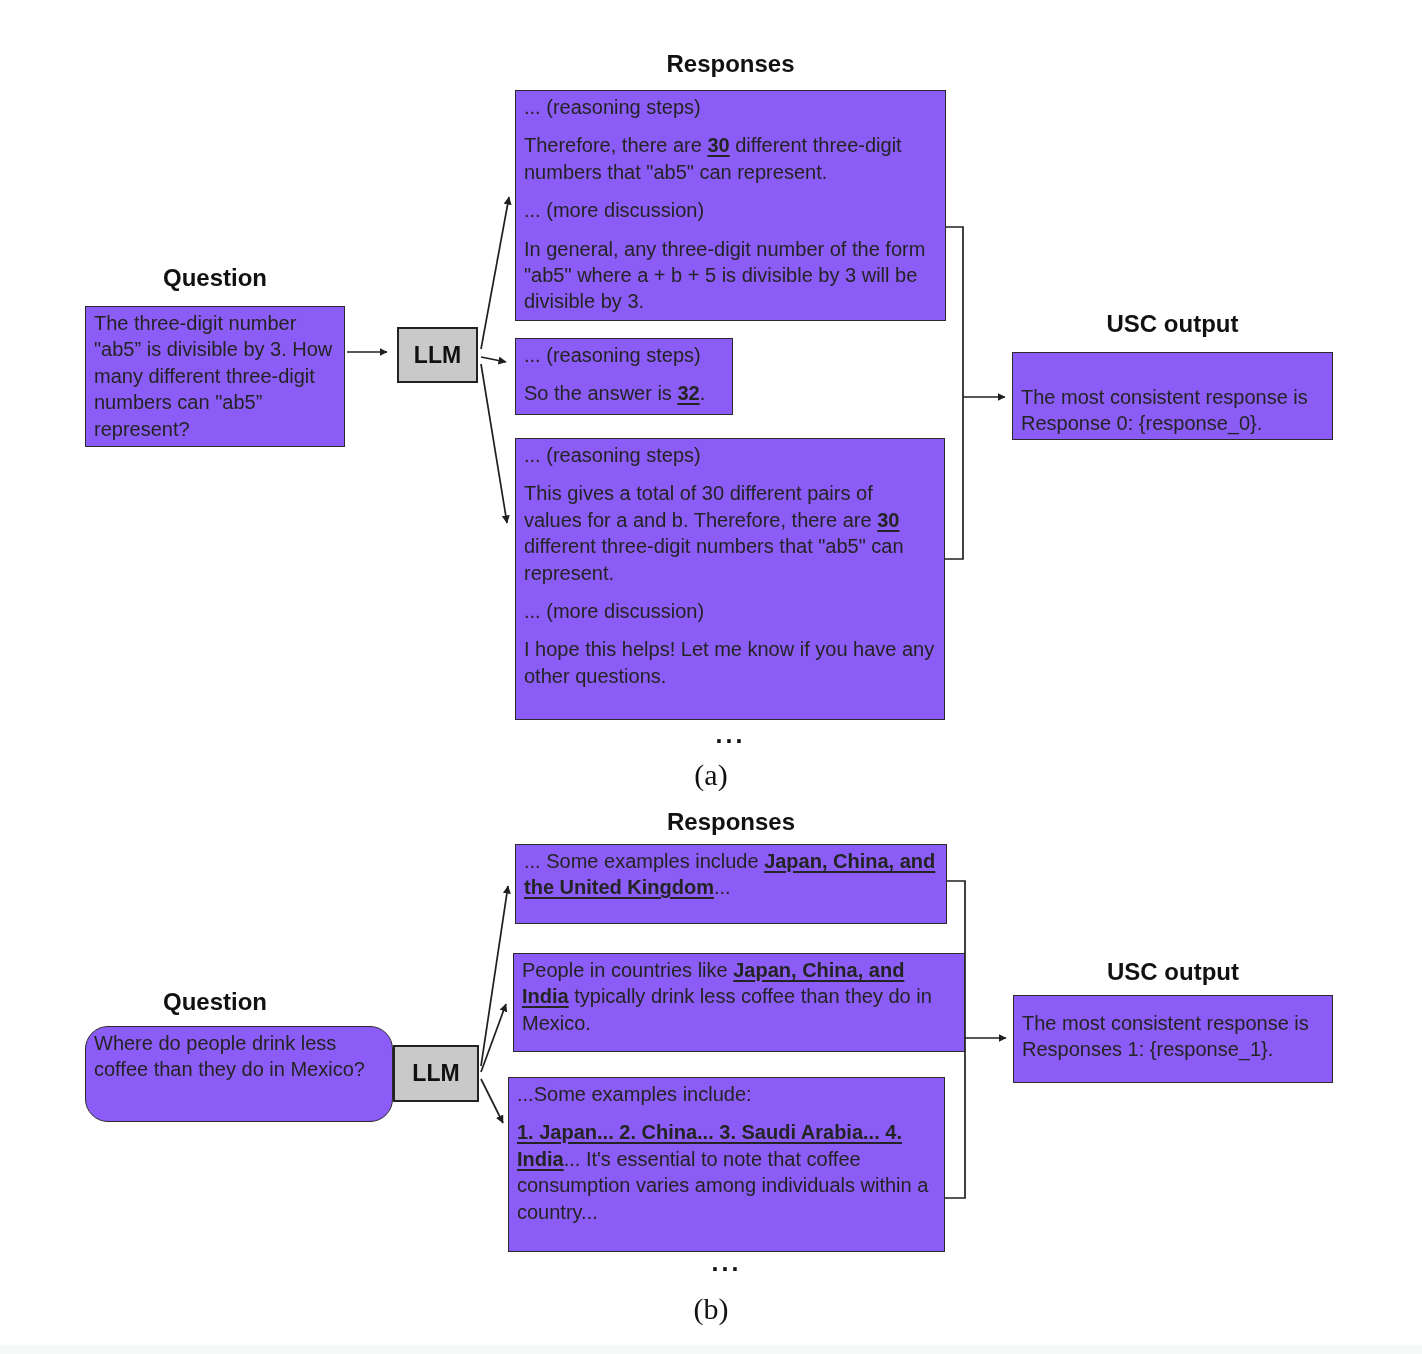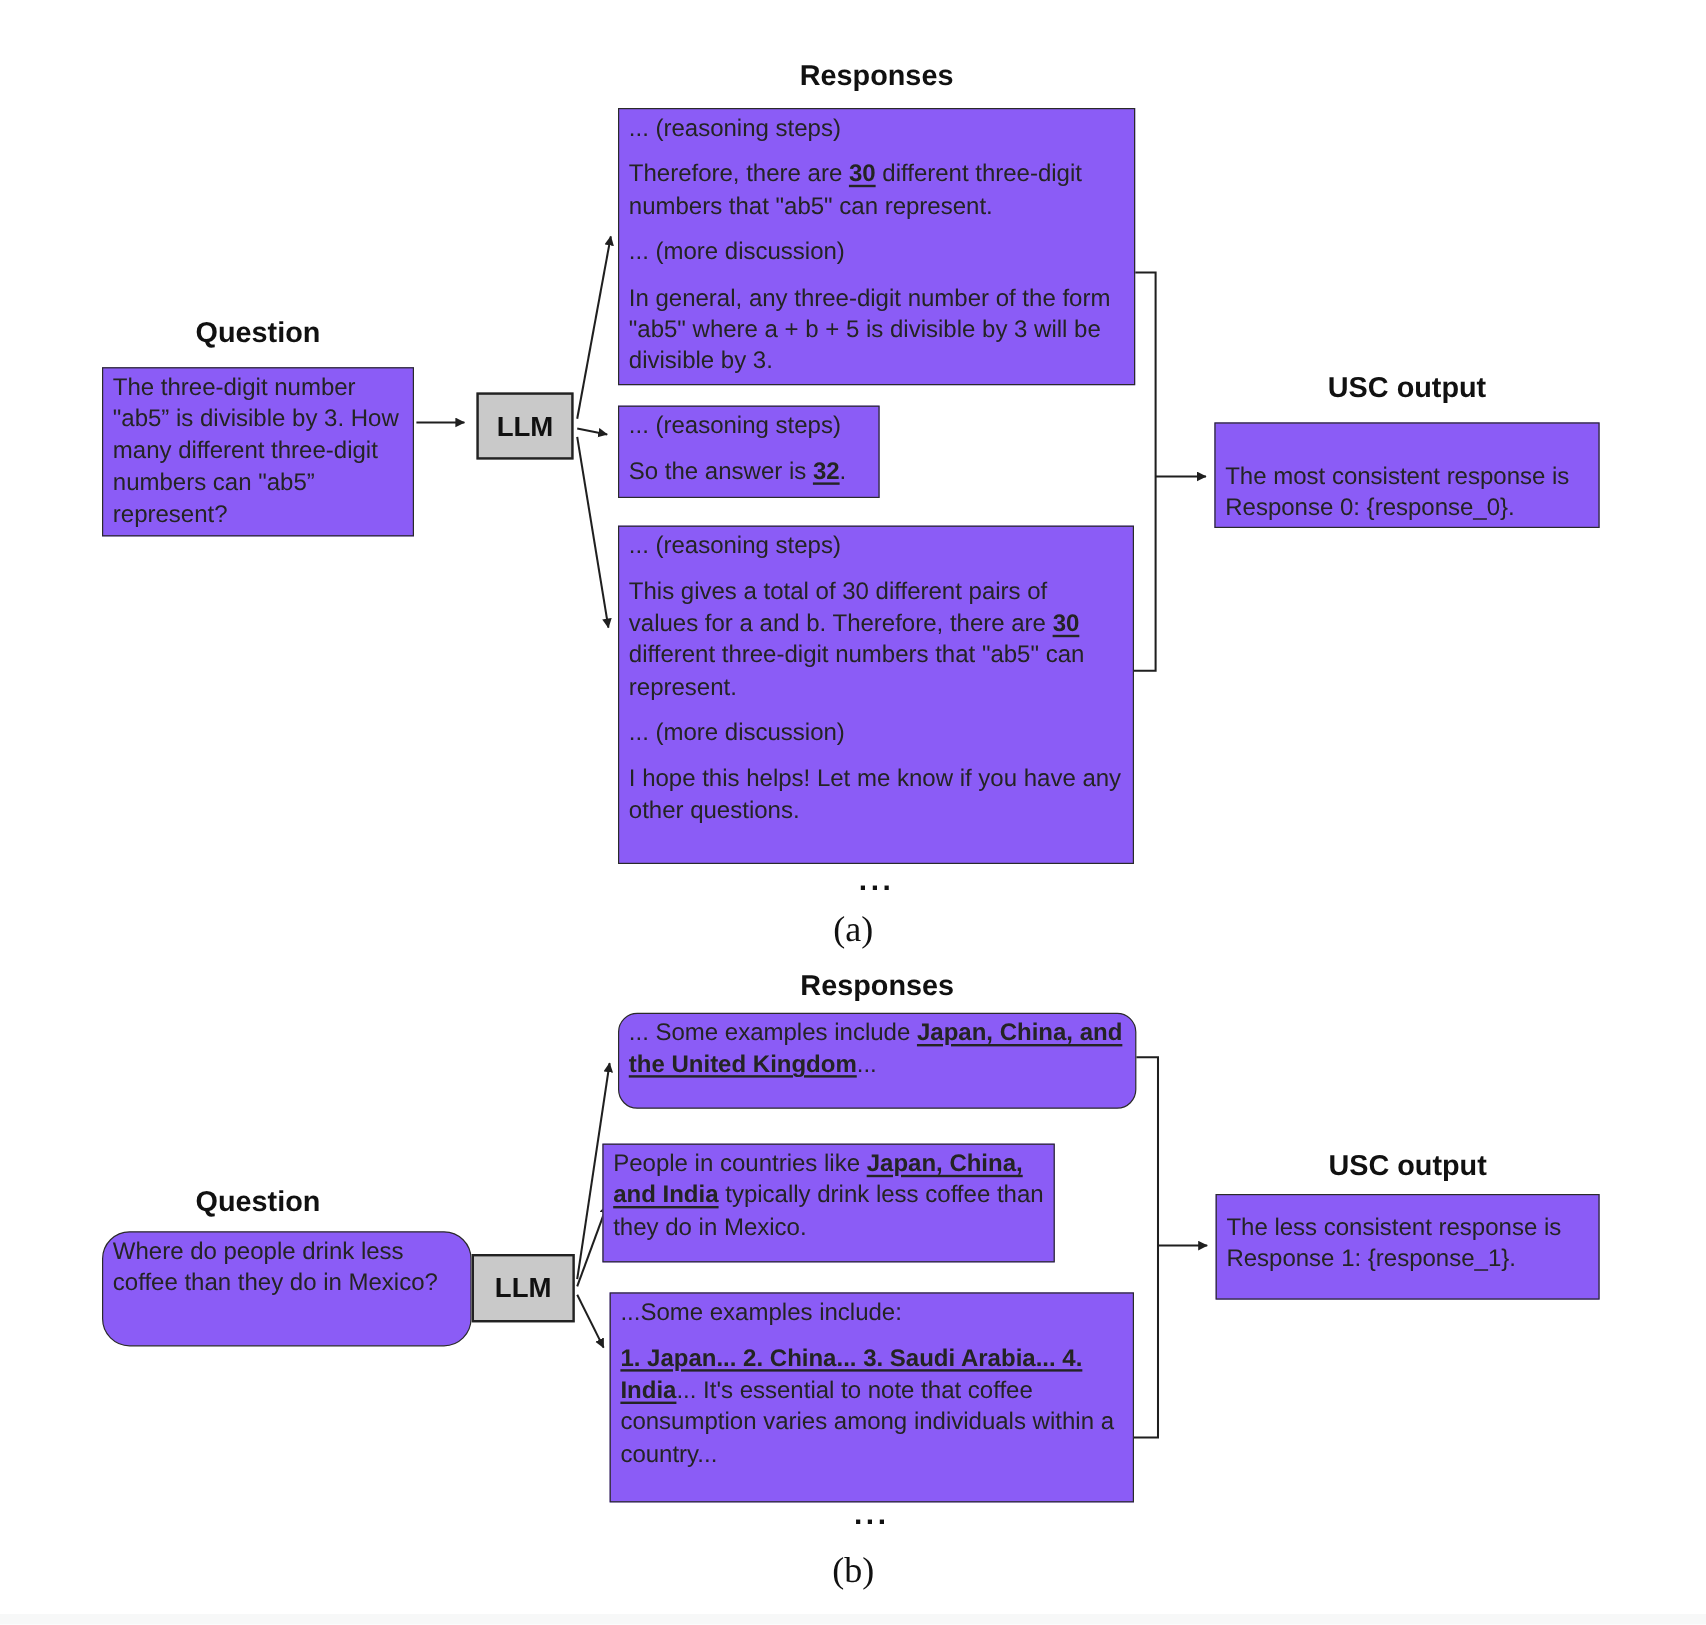--- a/index.html
+++ b/index.html
@@ -112,43 +112,43 @@
 
   <div class="heading" style="left:1012px;top:310px;width:321px;">USC output</div>
   <div class="box" style="left:1012px;top:352px;width:321px;height:88px;padding-top:31px;">
     <p>The most consistent response is Response 0: {response_0}.</p>
   </div>
 
   <div class="caption" style="top:758px;">(a)</div>
 
   <div class="heading" style="left:515px;top:808px;width:432px;">Responses</div>
 
-  <div class="box" style="left:515px;top:844px;width:432px;height:80px;border-radius:16px;">
+  <div class="box" style="left:515px;top:844px;width:432px;height:80px;">
     <p><span>... Some examples include </span><span class="mark">Japan, China, and the United Kingdom</span><span>...</span></p>
   </div>
 
-  <div class="box" style="left:502px;top:953px;width:377px;height:99px;">
+  <div class="box" style="left:513px;top:953px;width:452px;height:99px;">
     <p><span>People in countries like </span><span class="mark">Japan, China, and India</span><span> typically drink less coffee than they do in Mexico.</span></p>
   </div>
 
   <div class="box" style="left:508px;top:1077px;width:437px;height:175px;">
     <p><span>...Some examples include:</span></p>
     <p><span class="mark">1. Japan... 2. China... 3. Saudi Arabia... 4. India</span><span>... It's essential to note that coffee consumption varies among individuals within a country...</span></p>
   </div>
 
   <div class="ellipsis" style="left:508px;top:1248px;width:437px;">...</div>
 
   <div class="heading" style="left:85px;top:988px;width:260px;">Question</div>
   <div class="box" style="left:85px;top:1026px;width:308px;height:96px;border-radius:23px;">
     <p>Where do people drink less coffee than they do in Mexico?</p>
   </div>
 
   <div class="llm" style="left:393px;top:1045px;width:86px;height:57px;">LLM</div>
 
   <div class="heading" style="left:1013px;top:958px;width:320px;">USC output</div>
   <div class="box" style="left:1013px;top:995px;width:320px;height:88px;padding-top:14px;">
-    <p>The less consistent response is Response 1: {response_1}.</p>
+    <p>The most consistent response is Responses 1: {response_1}.</p>
   </div>
 
   <div class="caption" style="top:1292px;">(b)</div>
 
   <div class="footer-strip"></div>
 </div>
 
 </body></html>

